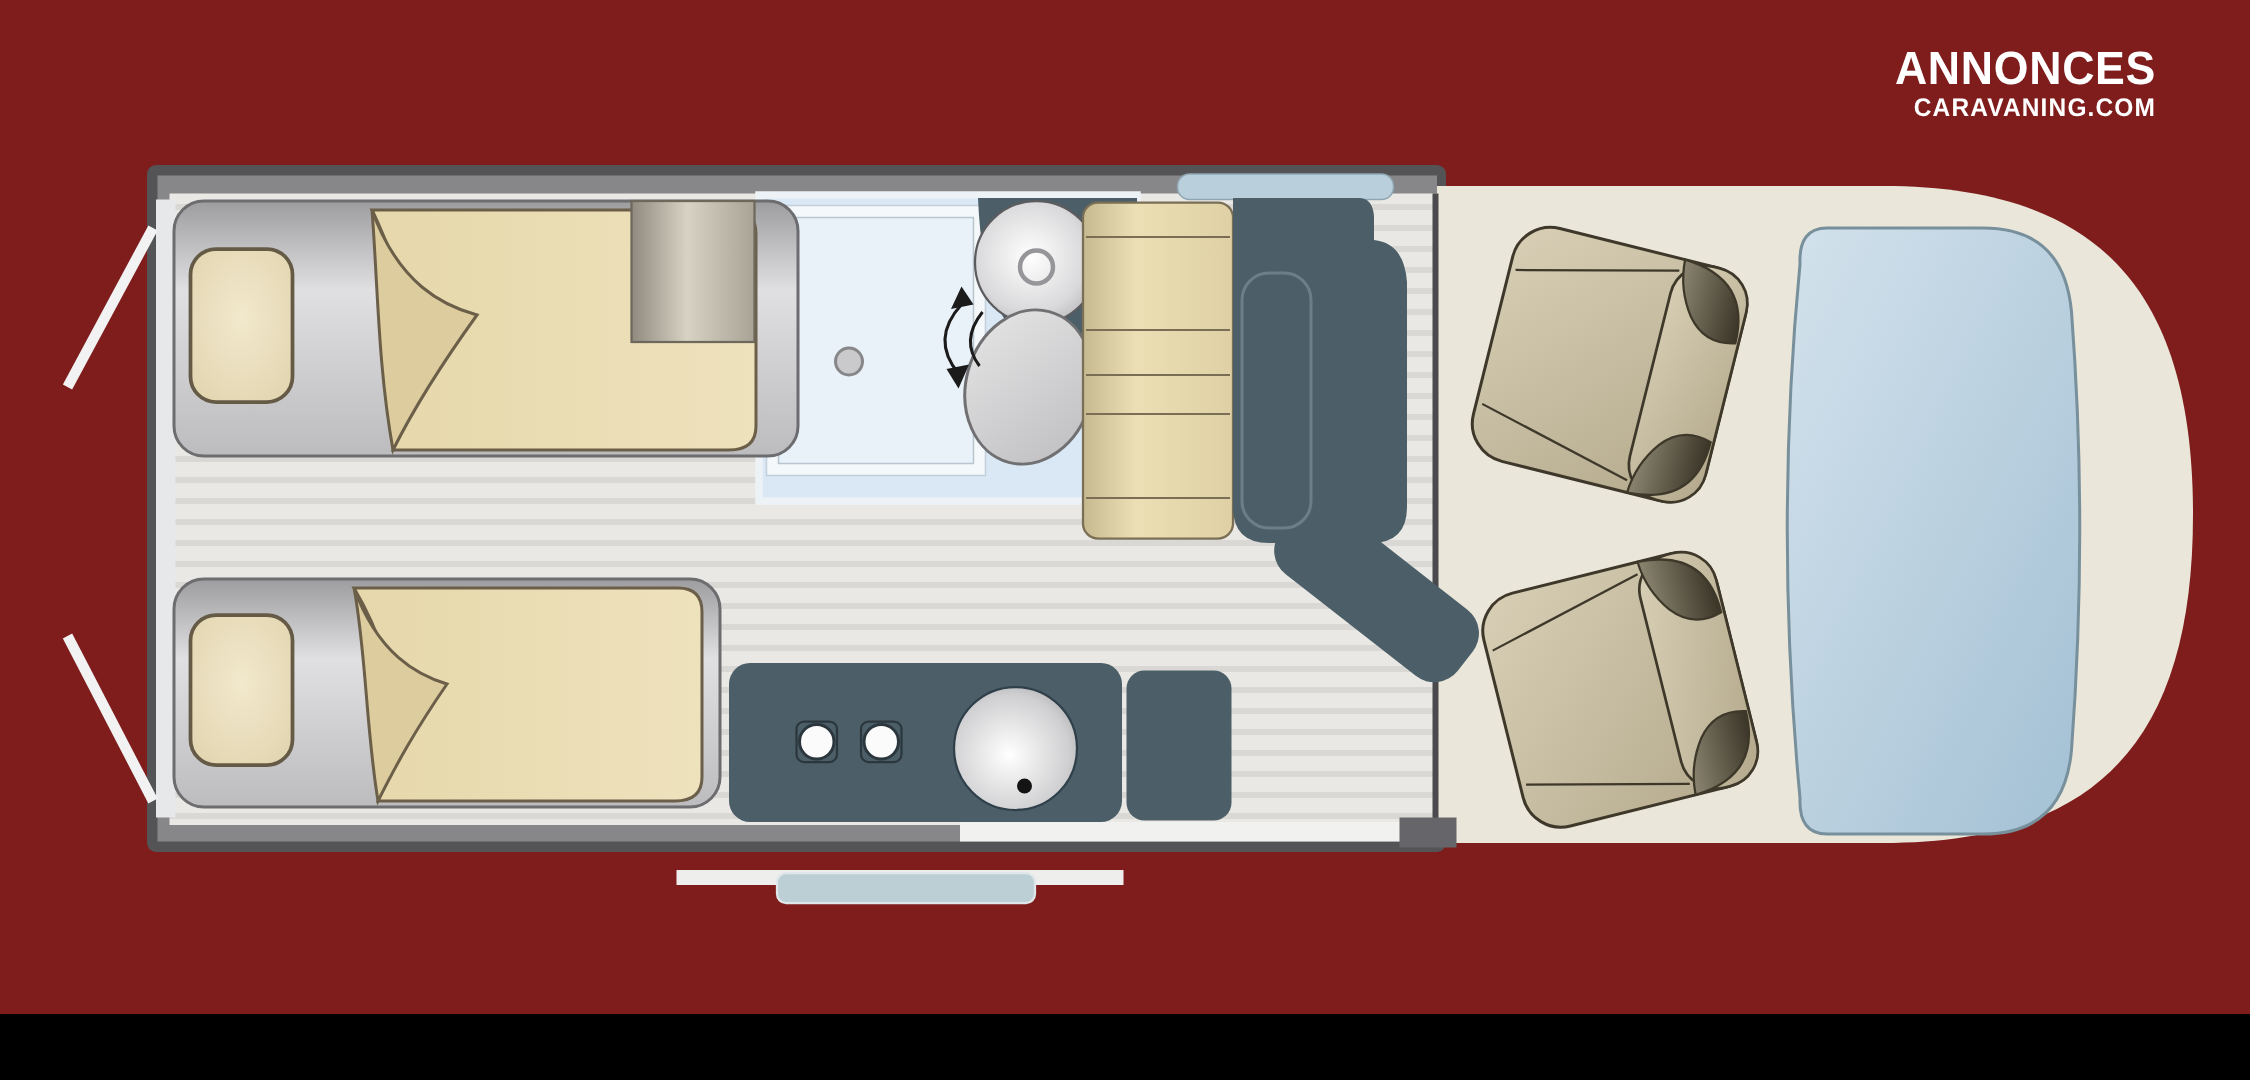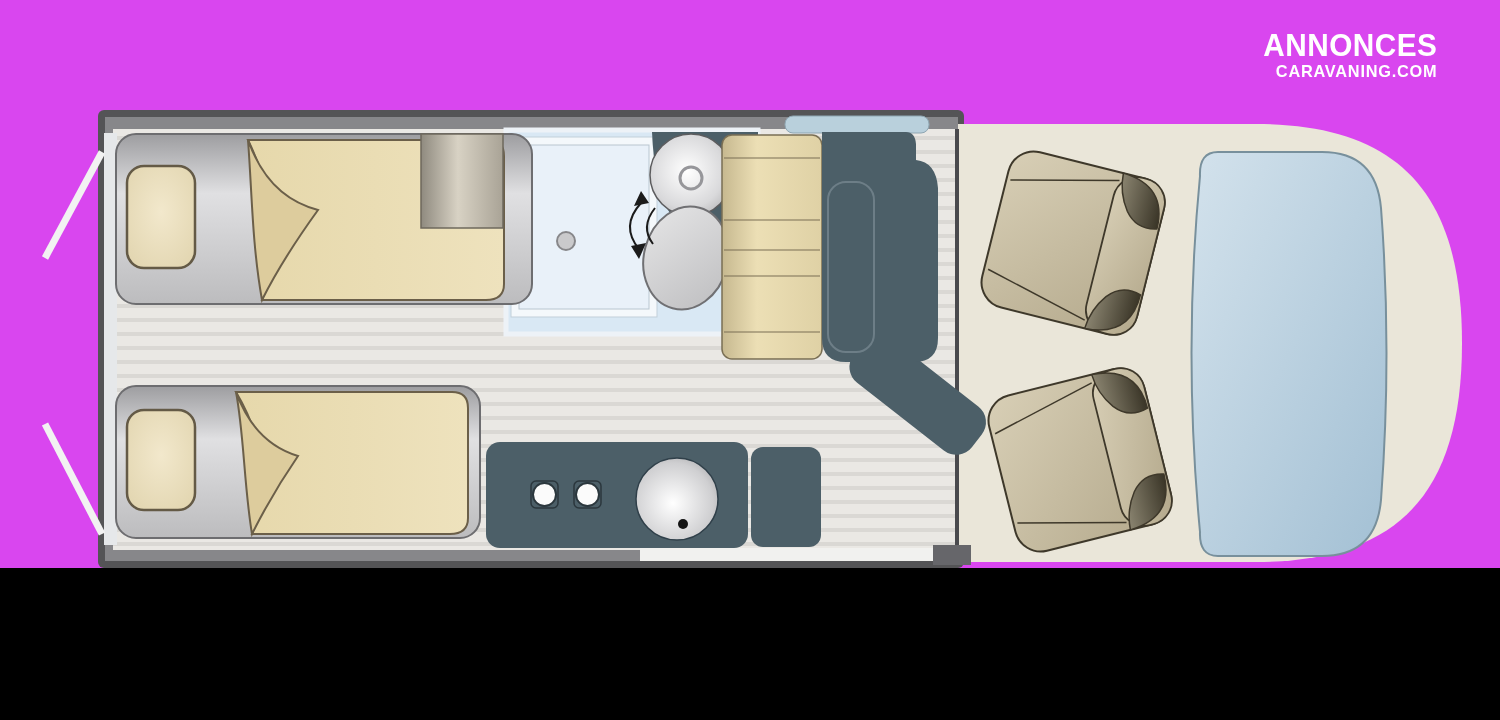--- a/index.html
+++ b/index.html
@@ -1,16 +1,16 @@
 <!DOCTYPE html>
 <html><head>
 <meta charset="utf-8">
 <style>
   html,body{margin:0;padding:0;background:#000;}
-  #stage{position:relative;width:1500px;height:568px;background:#d946ef;overflow:hidden;
+  #stage{position:relative;width:1500px;height:676px;background:#7f1d1d;overflow:hidden;
          font-family:"Liberation Sans",sans-serif;}
   #plan-svg{position:absolute;left:0;top:0;}
   .logo{position:absolute;top:30px;right:63px;text-align:right;color:#fff;line-height:1;
         transform:scaleX(.96);transform-origin:right top;}
   .logo .l1{display:block;font-weight:bold;font-size:31px;letter-spacing:.5px;}
   .logo .l2{display:block;font-weight:bold;font-size:17px;letter-spacing:.8px;margin-top:2px;}
 </style>
 </head>
 <body>
 

